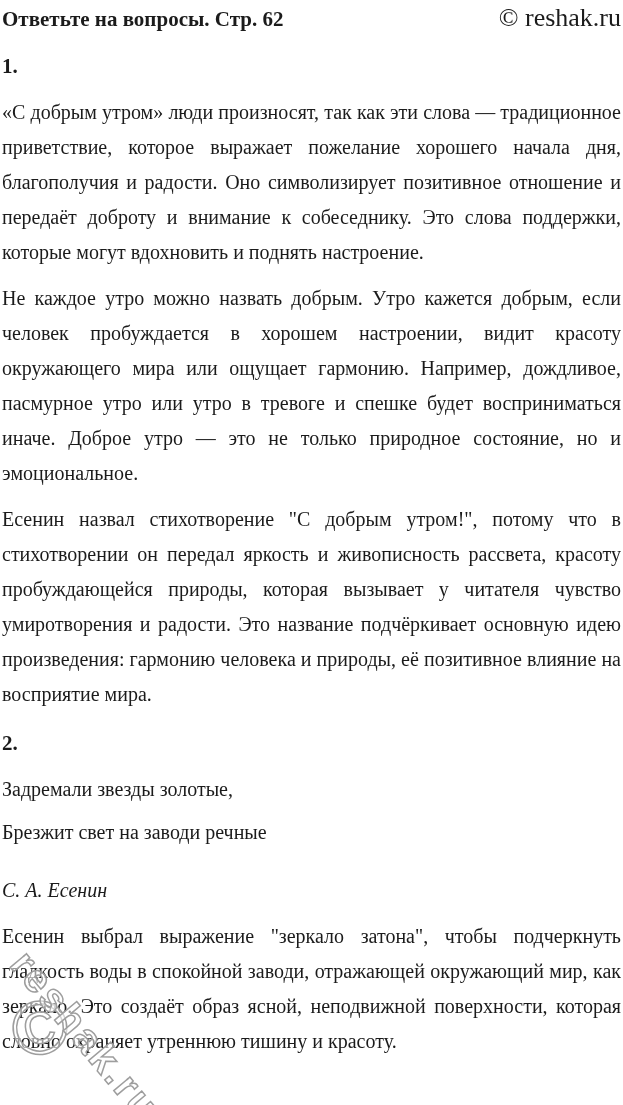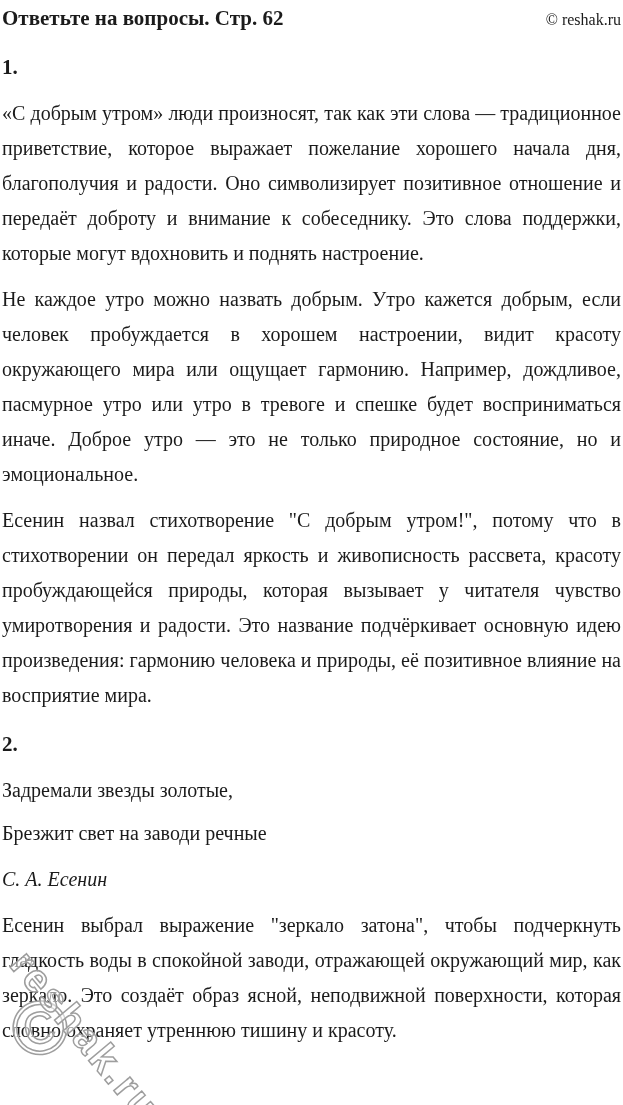--- a/index.html
+++ b/index.html
@@ -11,36 +11,36 @@
     position:relative;
     overflow:hidden;
   }
   .page { padding:2px 2px 0 2px; }
 
   .hdr {
     display:flex; justify-content:space-between; align-items:baseline;
     line-height:32px;
   }
   .hdr-title { font-weight:bold; font-size:21px; }
-  .hdr-copy  { font-size:16px; font-weight:normal; }
+  .hdr-copy  { font-size:26px; font-weight:normal; }
 
   .num { font-weight:bold; font-size:21px; line-height:35px; margin-top:14px; }
 
   .para {
     margin:11px 0 0 0;
     text-align:justify;
     font-size:20px;
     line-height:35px;
   }
   .para-first { }
 
   .poem-line { font-size:20px; line-height:35px; margin-top:8px; }
   .poem-line-first { margin-top:11px; }
 
-  .author { font-style:italic; font-size:20px; line-height:35px; margin-top:11px; }
+  .author { font-style:italic; font-size:20px; line-height:35px; margin-top:23px; }
 
   .wm {
     position:absolute;
     pointer-events:none;
     font-family:"Liberation Sans", sans-serif;
     color:rgba(255,255,255,0.55);
     -webkit-text-stroke:1.5px #9e9e9e;
     z-index:5;
   }
   .wm-symbol {

